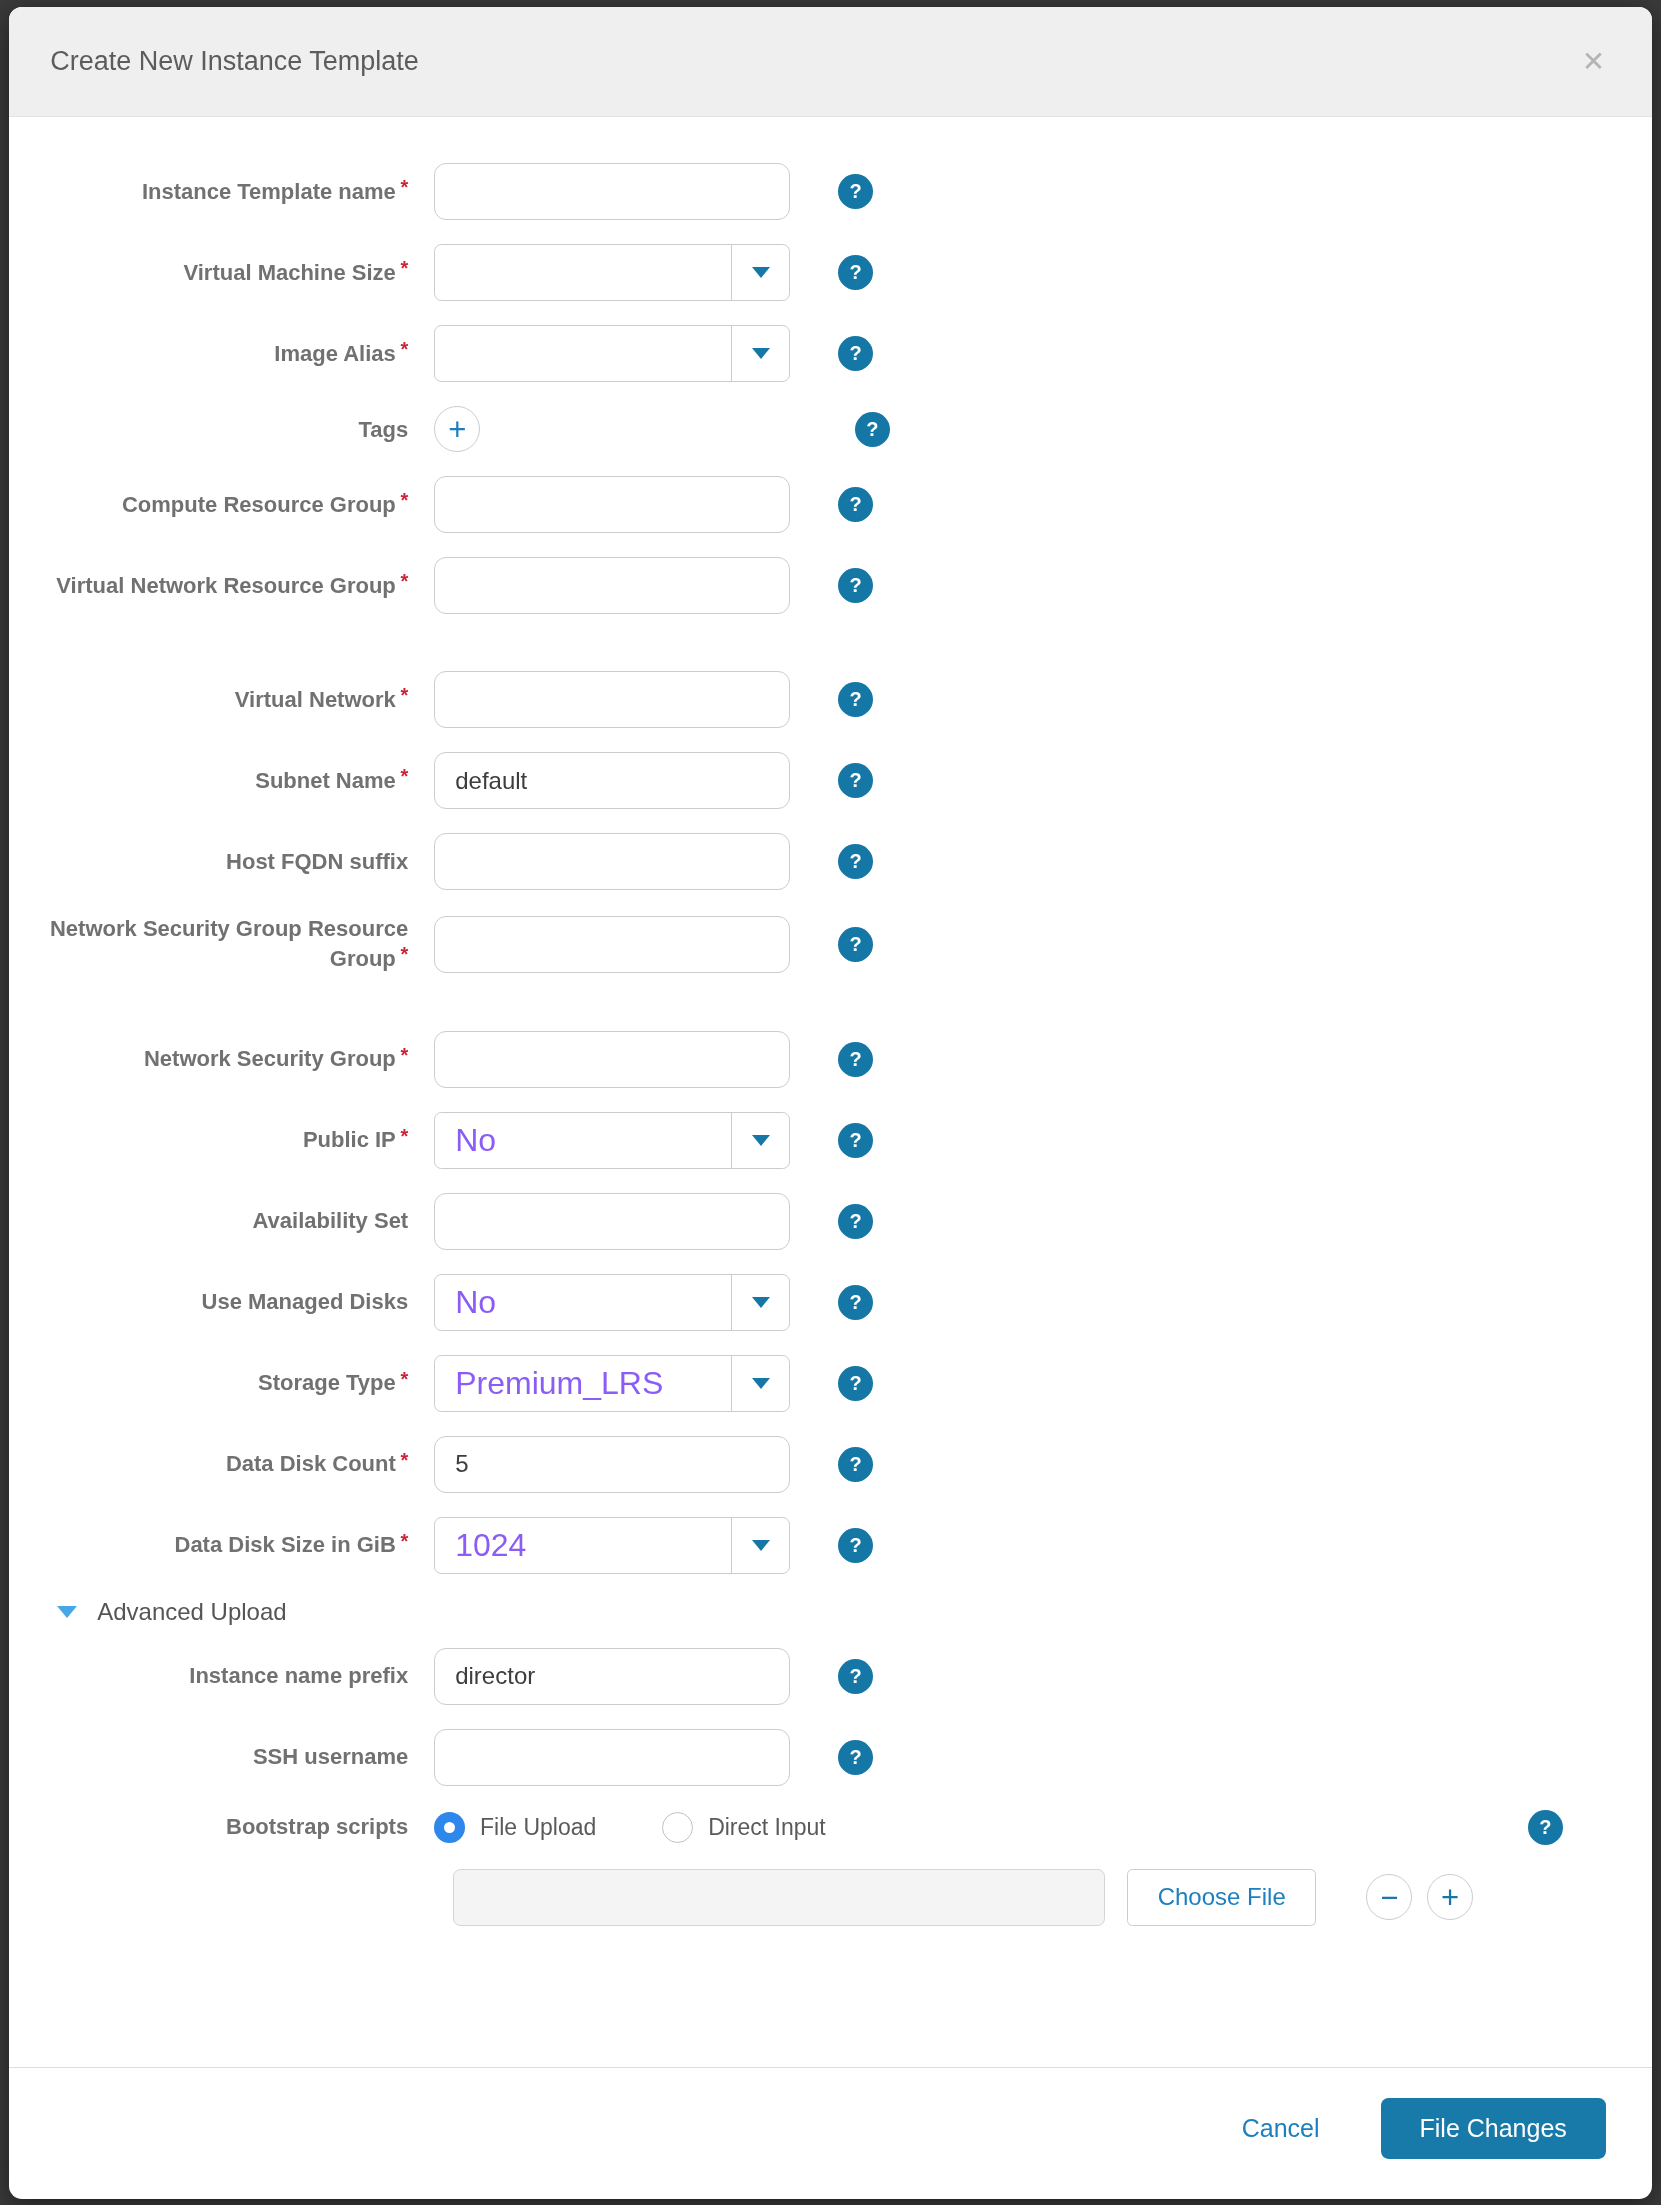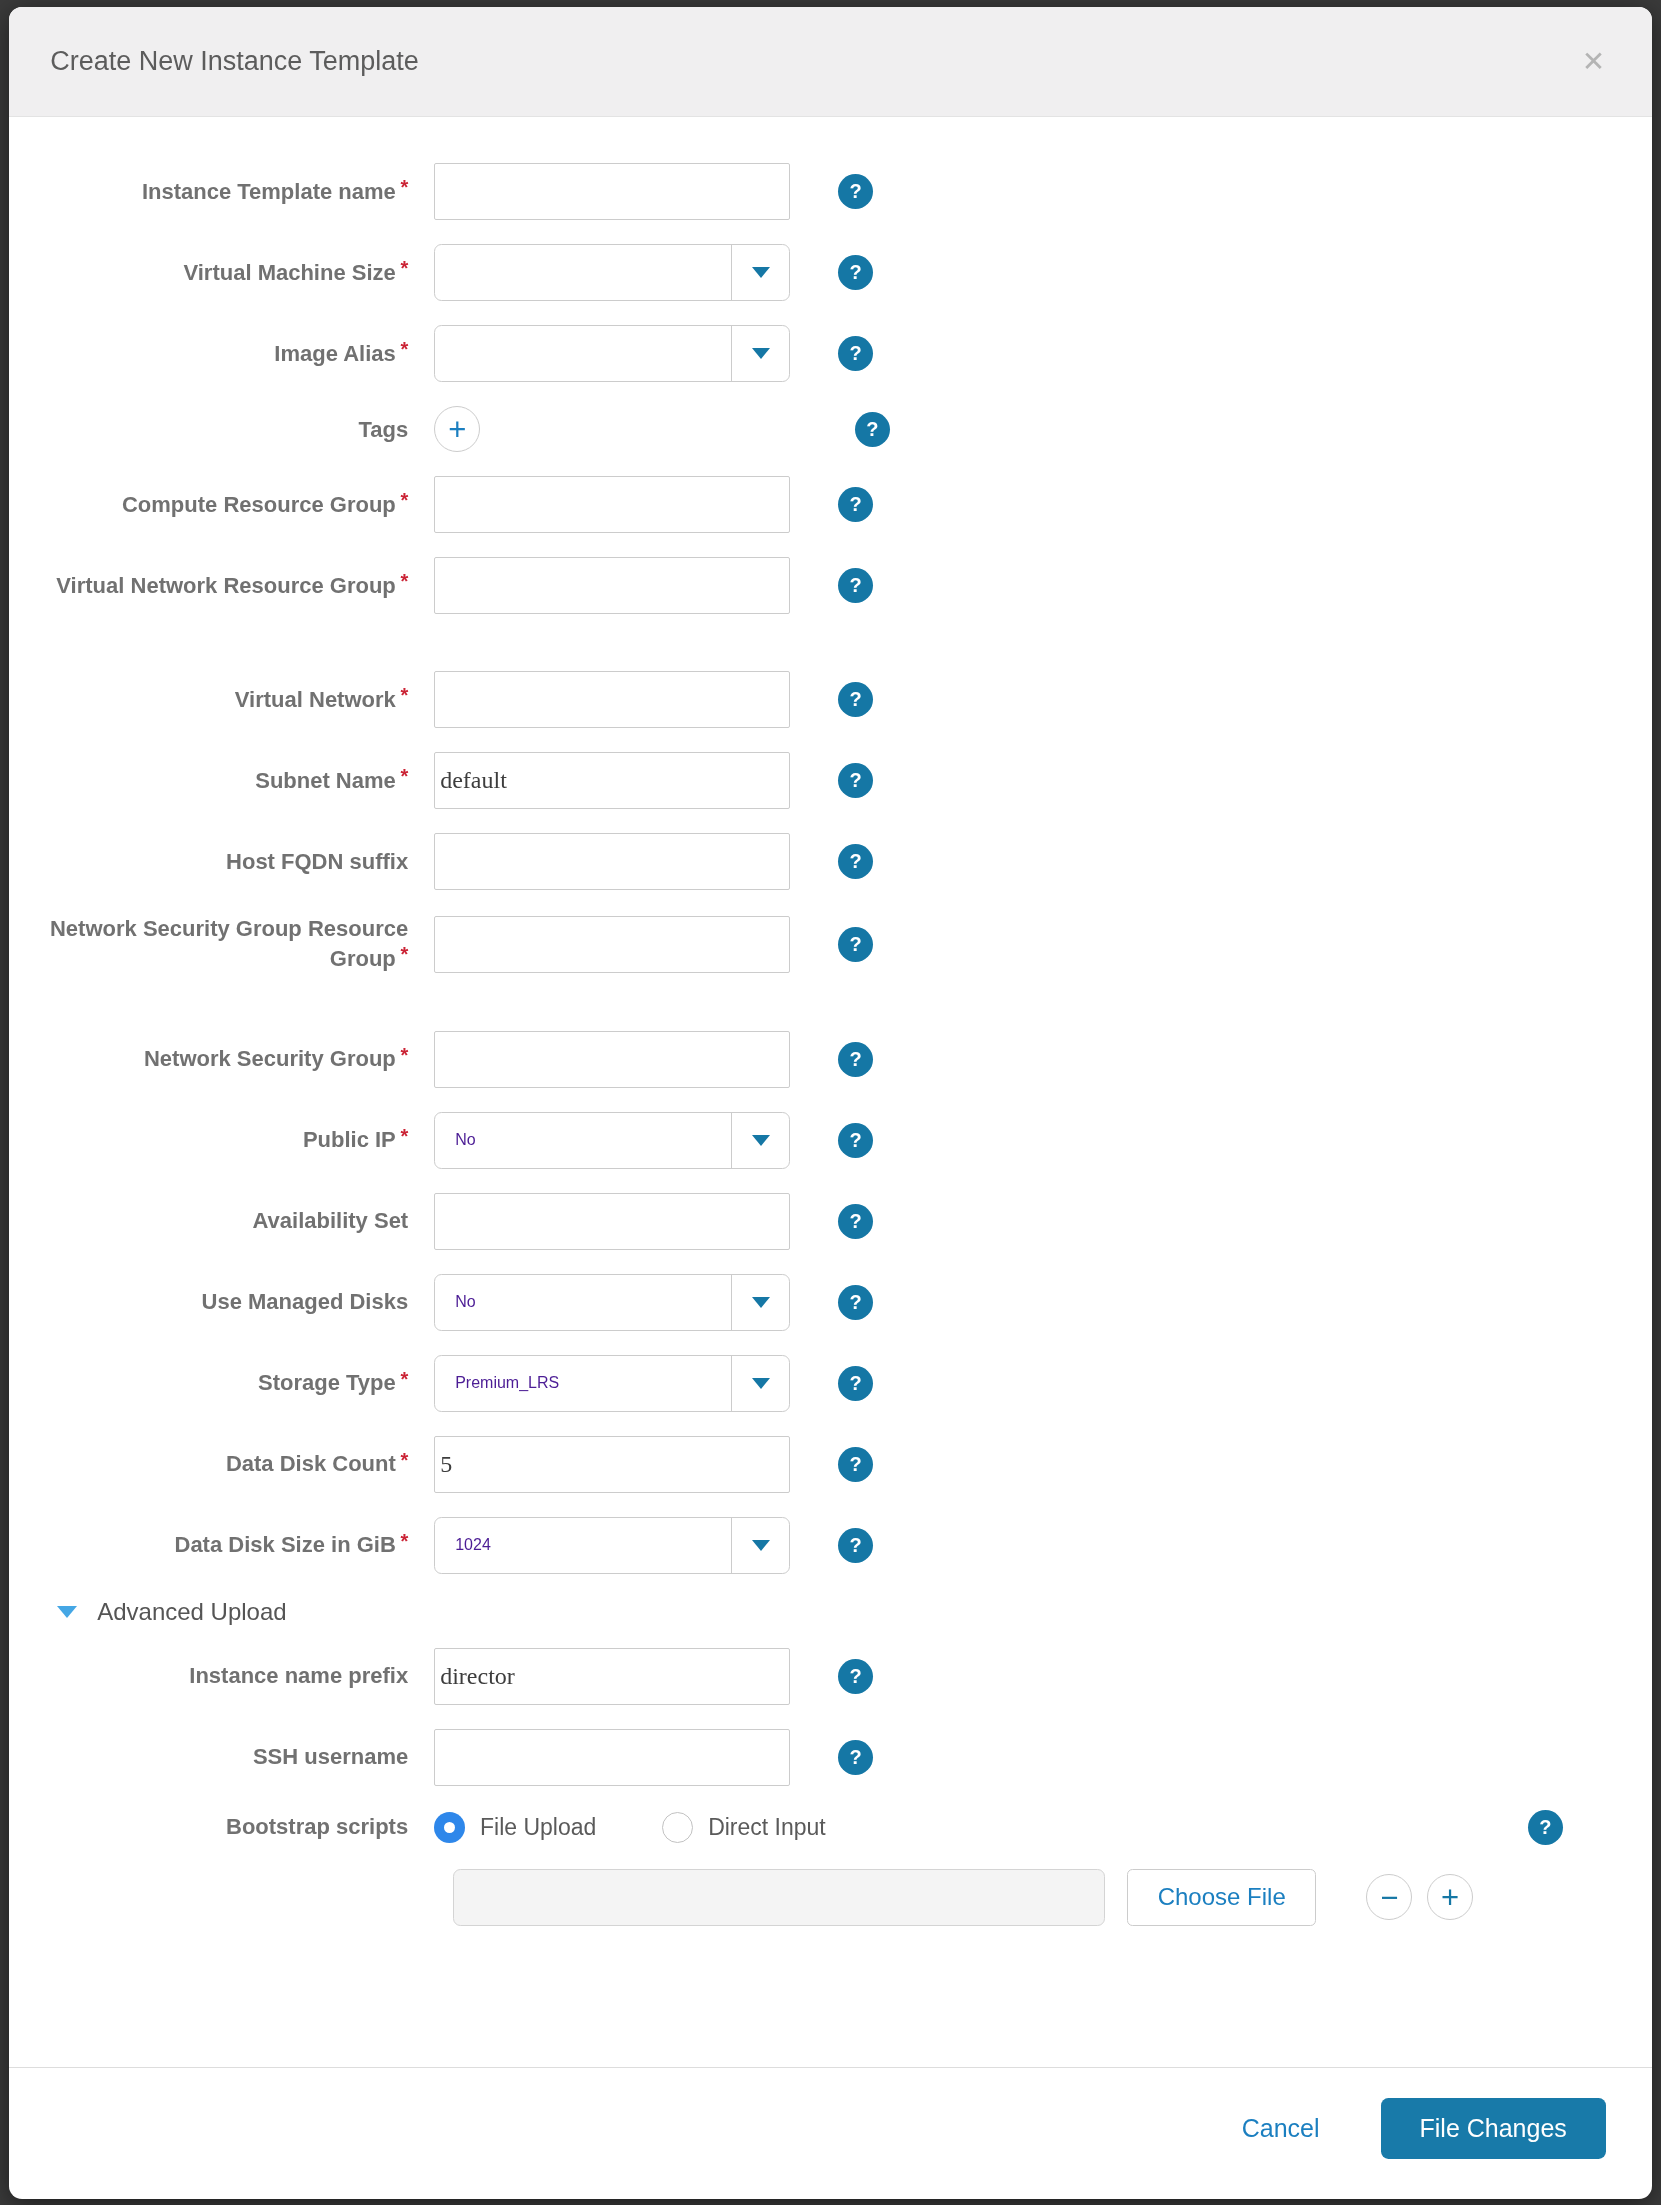--- a/index.html
+++ b/index.html
@@ -31,32 +31,32 @@
   .row{display:flex;align-items:center;margin-bottom:24px;width:100%;}
   .row.tall{margin-bottom:57px;}
   .label-cell{
     width:425px;flex:0 0 auto;text-align:right;
     padding-right:26px;box-sizing:border-box;
     font-size:22px;font-weight:700;color:#717171;line-height:1.35;
   }
   .req{color:#cb2436;margin-left:4.6px;position:relative;top:-4.6px;font-size:20px;}
   .text-input{
     width:356px;height:57px;box-sizing:border-box;flex:0 0 auto;
-    border:1.8px solid #cccccc;border-radius:2px;background:#fff;
-    padding:0 5px;font-size:24px;color:#3d3d3d;
-    font-family:Liberation Serif, serif;outline:none;
+    border:1.8px solid #cccccc;border-radius:12px;background:#fff;
+    padding:0 20px;font-size:24px;color:#3d3d3d;
+    font-family:Liberation Sans, sans-serif;outline:none;
   }
   .select{
     width:356px;height:57px;box-sizing:border-box;flex:0 0 auto;
     border:1.8px solid #cccccc;border-radius:7.4px;background:#fff;
     display:flex;overflow:hidden;cursor:pointer;
   }
   .sel-value{
     flex:1;display:flex;align-items:center;padding-left:20px;
-    font-size:16px;color:#4c1d95;border-right:1.8px solid #cccccc;
+    font-size:32px;color:#8b5cf6;border-right:1.8px solid #cccccc;
   }
   .sel-btn{width:57px;display:flex;align-items:center;justify-content:center;}
   .sel-arrow{width:0;height:0;border-left:9.2px solid transparent;border-right:9.2px solid transparent;border-top:11px solid #1577a5;}
   .help{
     width:35px;height:35px;border-radius:50%;background:#1577a5;flex:0 0 auto;
     color:#fff;font-size:20px;font-weight:700;display:flex;align-items:center;justify-content:center;
     margin-left:48px;cursor:pointer;
   }
   .circle-btn{
     width:46px;height:46px;border-radius:50%;border:1.8px solid #cccccc;background:#fff;

